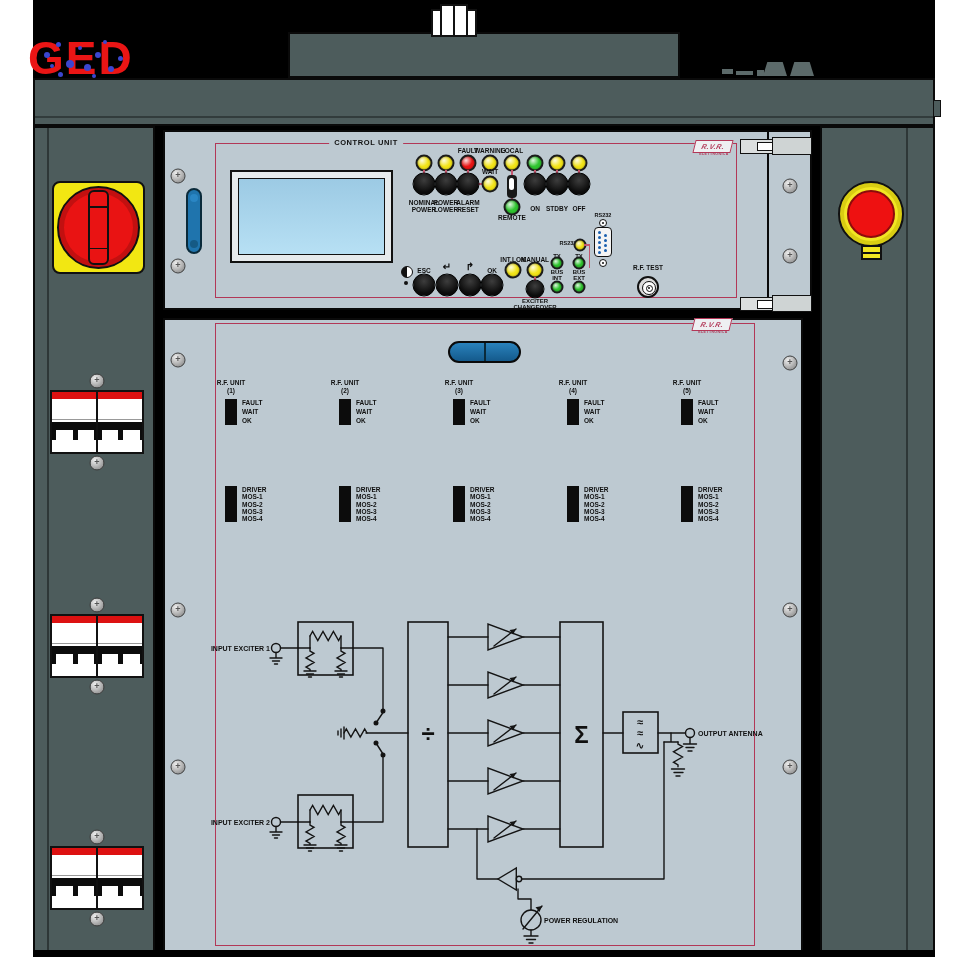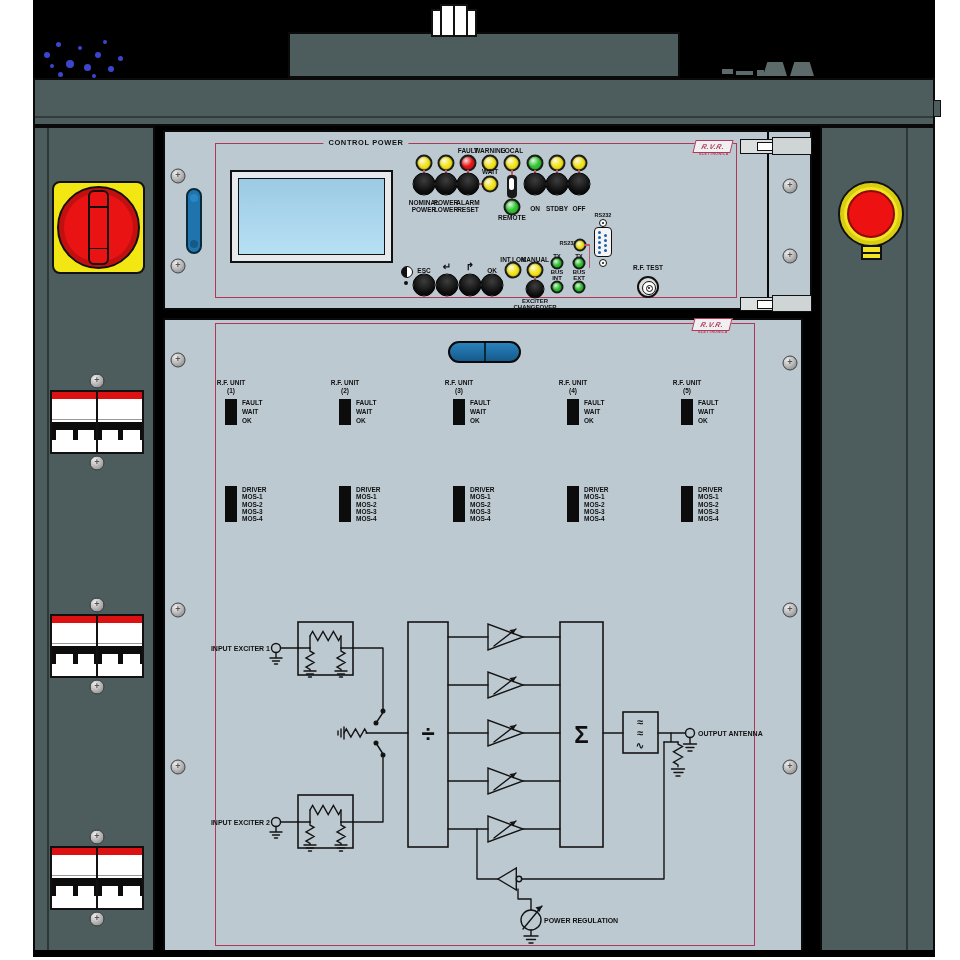--- a/index.html
+++ b/index.html
@@ -46,20 +46,21 @@
   <div class="abs" style="left:440px;top:4px;width:11px;height:29px;background:#fff;border:2px solid #111"></div>
   <div class="abs" style="left:453px;top:4px;width:11px;height:29px;background:#fff;border:2px solid #111"></div>
   <div class="abs" style="left:466px;top:9px;width:7px;height:24px;background:#fff;border:2px solid #111"></div>
 
   <div class="abs" style="left:722px;top:69px;width:11px;height:5px;background:#5c6a6a"></div>
   <div class="abs" style="left:736px;top:71px;width:17px;height:4px;background:#5c6a6a"></div>
   <div class="abs" style="left:757px;top:70px;width:7px;height:6px;background:#5c6a6a"></div>
   <div class="abs" style="left:763px;top:62px;width:24px;height:14px;background:#5c6a6a;clip-path:polygon(18% 0,82% 0,100% 100%,0 100%)"></div>
   <div class="abs" style="left:790px;top:62px;width:24px;height:14px;background:#5c6a6a;clip-path:polygon(18% 0,82% 0,100% 100%,0 100%)"></div>
 
+  <div class="abs" style="left:28px;top:34px;width:110px;height:50px;font-size:46px;font-weight:900;color:#ea1515;letter-spacing:2px;line-height:48px"><span>GED</span></div>
   <div class="dot" style="left:44px;top:52px;width:6px;height:6px"></div>
   <div class="dot" style="left:56px;top:42px;width:5px;height:5px"></div>
   <div class="dot" style="left:66px;top:60px;width:8px;height:8px"></div>
   <div class="dot" style="left:78px;top:46px;width:4px;height:4px"></div>
   <div class="dot" style="left:84px;top:64px;width:7px;height:7px"></div>
   <div class="dot" style="left:95px;top:52px;width:6px;height:6px"></div>
   <div class="dot" style="left:103px;top:40px;width:4px;height:4px"></div>
   <div class="dot" style="left:108px;top:66px;width:6px;height:6px"></div>
   <div class="dot" style="left:58px;top:72px;width:5px;height:5px"></div>
   <div class="dot" style="left:92px;top:74px;width:4px;height:4px"></div>
@@ -123,21 +124,21 @@
 
   <div class="abs" style="left:838px;top:181px;width:66px;height:66px;border-radius:50%;background:#f2e623;border:2.5px solid #111;box-sizing:border-box;box-shadow:inset 0 0 0 4px #d9cd12"></div>
   <div class="abs" style="left:847px;top:190px;width:48px;height:48px;border-radius:50%;background:#ee1111;border:2px solid #8d0b0b;box-sizing:border-box"></div>
   <div class="abs" style="left:861px;top:245px;width:21px;height:15px;background:#f2e623;border:2px solid #111;box-sizing:border-box">
     <div style="position:absolute;left:0;right:0;top:5px;height:1.5px;background:#111"></div>
   </div>
 
   <div class="panel-door" style="left:163px;top:130px;width:649px;height:180px"></div>
   <div class="abs" style="left:767px;top:132px;width:2px;height:176px;background:#0a0a0a"></div>
   <div class="trim" style="left:215px;top:143px;width:522px;height:155px"></div>
-  <div class="lbl" style="left:366px;top:139px;font-size:7.5px;letter-spacing:.6px;background:#bdc9d1;padding:0 5px;white-space:nowrap">CONTROL POWER</div>
+  <div class="lbl" style="left:366px;top:139px;font-size:7.5px;letter-spacing:.6px;background:#bdc9d1;padding:0 5px;white-space:nowrap">CONTROL UNIT</div>
   <div class="rvr" style="left:694px;top:140px"><span>R.V.R.</span></div>
   <div class="rvrsub" style="left:714px;top:152px">ELETTRONICA</div>
 
   <div class="abs" style="left:740px;top:139px;width:33px;height:15px;background:#dcdfdf;border:1.5px solid #111;box-sizing:border-box"></div>
   <div class="abs" style="left:772px;top:137px;width:40px;height:18px;background:#cfd4d4;border:1.5px solid #111;box-sizing:border-box"></div>
   <div class="abs" style="left:757px;top:142px;width:16px;height:9px;background:#fff;border:1.5px solid #111;box-sizing:border-box"></div>
   <div class="abs" style="left:740px;top:297px;width:33px;height:14px;background:#dcdfdf;border:1.5px solid #111;box-sizing:border-box"></div>
   <div class="abs" style="left:772px;top:295px;width:40px;height:17px;background:#cfd4d4;border:1.5px solid #111;box-sizing:border-box"></div>
   <div class="abs" style="left:757px;top:300px;width:16px;height:9px;background:#fff;border:1.5px solid #111;box-sizing:border-box"></div>
 

